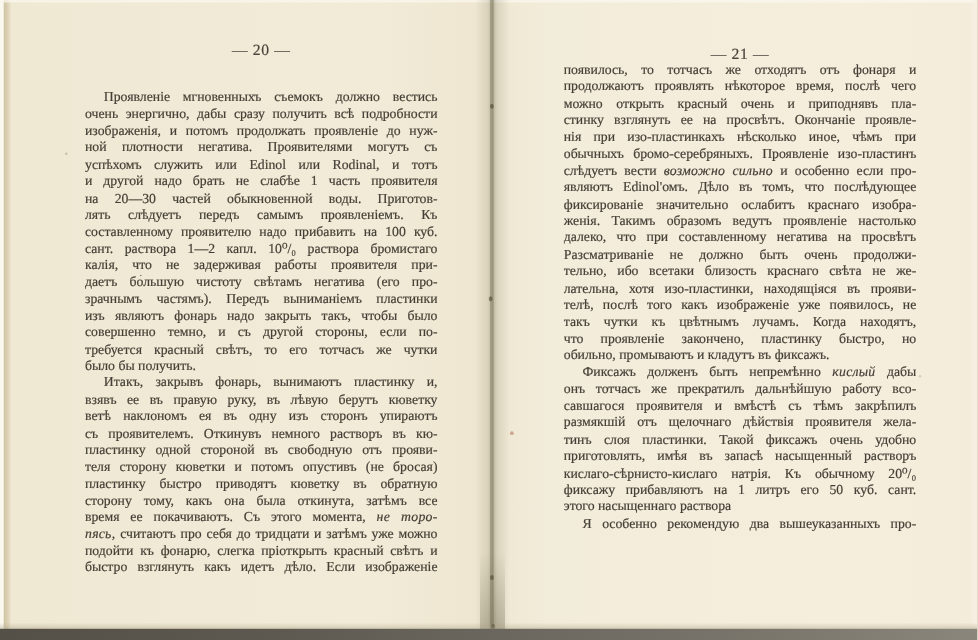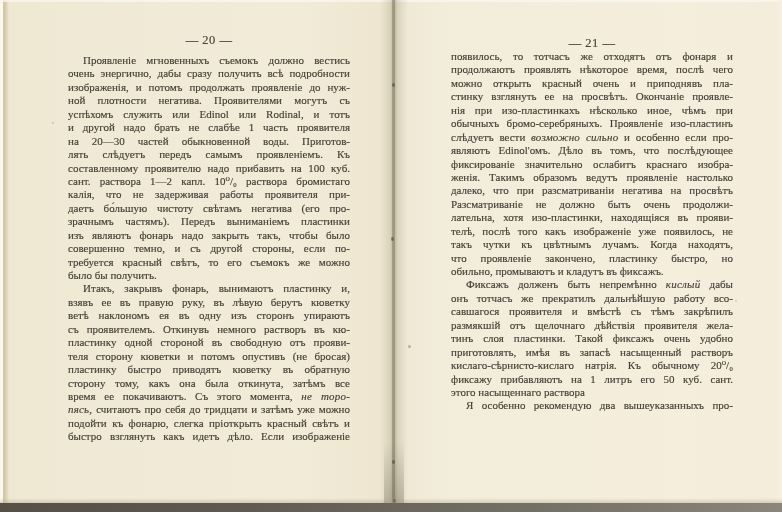--- a/index.html
+++ b/index.html
@@ -32,21 +32,21 @@
     background:linear-gradient(90deg,#544f47 0%,#5e5950 28%,#6d6860 55%,#7c776d 80%,#8b867c 100%);}
   .speck{position:absolute;border-radius:50%;}
   .s1{left:408px;top:345px;width:3px;height:3px;background:rgba(150,70,45,.40);}
   .s2{left:52px;top:122px;width:2px;height:2px;background:rgba(120,100,70,.30);}
   .s3{left:735px;top:300px;width:2px;height:2px;background:rgba(120,100,70,.22);}
   
   .textcol{position:absolute;width:282px;font-size:11px;-webkit-text-stroke:.15px #443f36;}
   .textcol.left{left:68px;top:33px;}
   .textcol.right{left:451px;top:36px;}
   .page-header{text-align:center;font-size:12.5px;letter-spacing:.5px;height:14px;line-height:14px;color:#48433b;}
-  .textcol.left .page-lines{margin-top:7px;}
+  .textcol.left .page-lines{margin-top:25px;}
   .textcol.right .page-lines{}
   .line{display:block;height:13.45px;line-height:13.45px;text-align:justify;text-align-last:justify;overflow:hidden;white-space:nowrap;}
   .line.last{text-align-last:left;}
   .line.indent{text-indent:15px;}
   .line em{font-style:italic;letter-spacing:.2px;}
 </style>
 </head>
 <body>
 
 <div class="scan">
@@ -79,21 +79,21 @@
         <div class="line">и другой надо брать не слабѣе 1 часть проявителя</div>
         <div class="line">на 20—30 частей обыкновенной воды. Приготов-</div>
         <div class="line">лять слѣдуетъ передъ самымъ проявленіемъ. Къ</div>
         <div class="line">составленному проявителю надо прибавить на 100 куб.</div>
         <div class="line">сант. раствора 1—2 капл. 10⁰/₀ раствора бромистаго</div>
         <div class="line">калія, что не задерживая работы проявителя при-</div>
         <div class="line">даетъ бо́льшую чистоту свѣтамъ негатива (его про-</div>
         <div class="line">зрачнымъ частямъ). Передъ выниманіемъ пластинки</div>
         <div class="line">изъ являютъ фонарь надо закрыть такъ, чтобы было</div>
         <div class="line">совершенно темно, и съ другой стороны, если по-</div>
-        <div class="line">требуется красный свѣтъ, то его съемокъ же можно</div>
+        <div class="line">требуется красный свѣтъ, то его тотчасъ же чутки</div>
         <div class="line last">было бы получить.</div>
         <div class="line indent">Итакъ, закрывъ фонарь, вынимаютъ пластинку и,</div>
         <div class="line">взявъ ее въ правую руку, въ лѣвую берутъ кюветку</div>
         <div class="line">ветѣ наклономъ ея въ одну изъ сторонъ упираютъ</div>
         <div class="line">съ проявителемъ. Откинувъ немного растворъ въ кю-</div>
         <div class="line">пластинку одной стороной въ свободную отъ прояви-</div>
         <div class="line">теля сторону кюветки и потомъ опустивъ (не бросая)</div>
         <div class="line">пластинку быстро приводятъ кюветку въ обратную</div>
         <div class="line">сторону тому, какъ она была откинута, затѣмъ все</div>
         <div class="line">время ее покачиваютъ. Съ этого момента, <em>не торо-</em></div>
@@ -109,22 +109,23 @@
         <div class="line">появилось, то тотчасъ же отходятъ отъ фонаря и</div>
         <div class="line">продолжаютъ проявлять нѣкоторое время, послѣ чего</div>
         <div class="line">можно открыть красный очень и приподнявъ пла-</div>
         <div class="line">стинку взглянуть ее на просвѣтъ. Окончаніе проявле-</div>
         <div class="line">нія при изо-пластинкахъ нѣсколько иное, чѣмъ при</div>
         <div class="line">обычныхъ бромо-серебряныхъ. Проявленіе изо-пластинъ</div>
         <div class="line">слѣдуетъ вести <em>возможно сильно</em> и особенно если про-</div>
         <div class="line">являютъ Edinol'омъ. Дѣло въ томъ, что послѣдующее</div>
         <div class="line">фиксированіе значительно ослабитъ краснаго изобра-</div>
         <div class="line">женія. Такимъ образомъ ведутъ проявленіе настолько</div>
-        <div class="line">далеко, что при разсматриваніи негатива на просвѣтъ</div>
+        <div class="line">далеко, что при составленному негатива на просвѣтъ</div>
         <div class="line">Разсматриваніе не должно быть очень продолжи-</div>
+        <div class="line">тельно, ибо всетаки близость краснаго свѣта не же-</div>
         <div class="line">лательна, хотя изо-пластинки, находящіяся въ прояви-</div>
         <div class="line">телѣ, послѣ того какъ изображеніе уже появилось, не</div>
         <div class="line">такъ чутки къ цвѣтнымъ лучамъ. Когда находятъ,</div>
         <div class="line">что проявленіе закончено, пластинку быстро, но</div>
         <div class="line last">обильно, промываютъ и кладутъ въ фиксажъ.</div>
         <div class="line indent">Фиксажъ долженъ быть непремѣнно <em>кислый</em> дабы</div>
         <div class="line">онъ тотчасъ же прекратилъ дальнѣйшую работу всо-</div>
         <div class="line">савшагося проявителя и вмѣстѣ съ тѣмъ закрѣпилъ</div>
         <div class="line">размякшій отъ щелочнаго дѣйствія проявителя жела-</div>
         <div class="line">тинъ слоя пластинки. Такой фиксажъ очень удобно</div>

